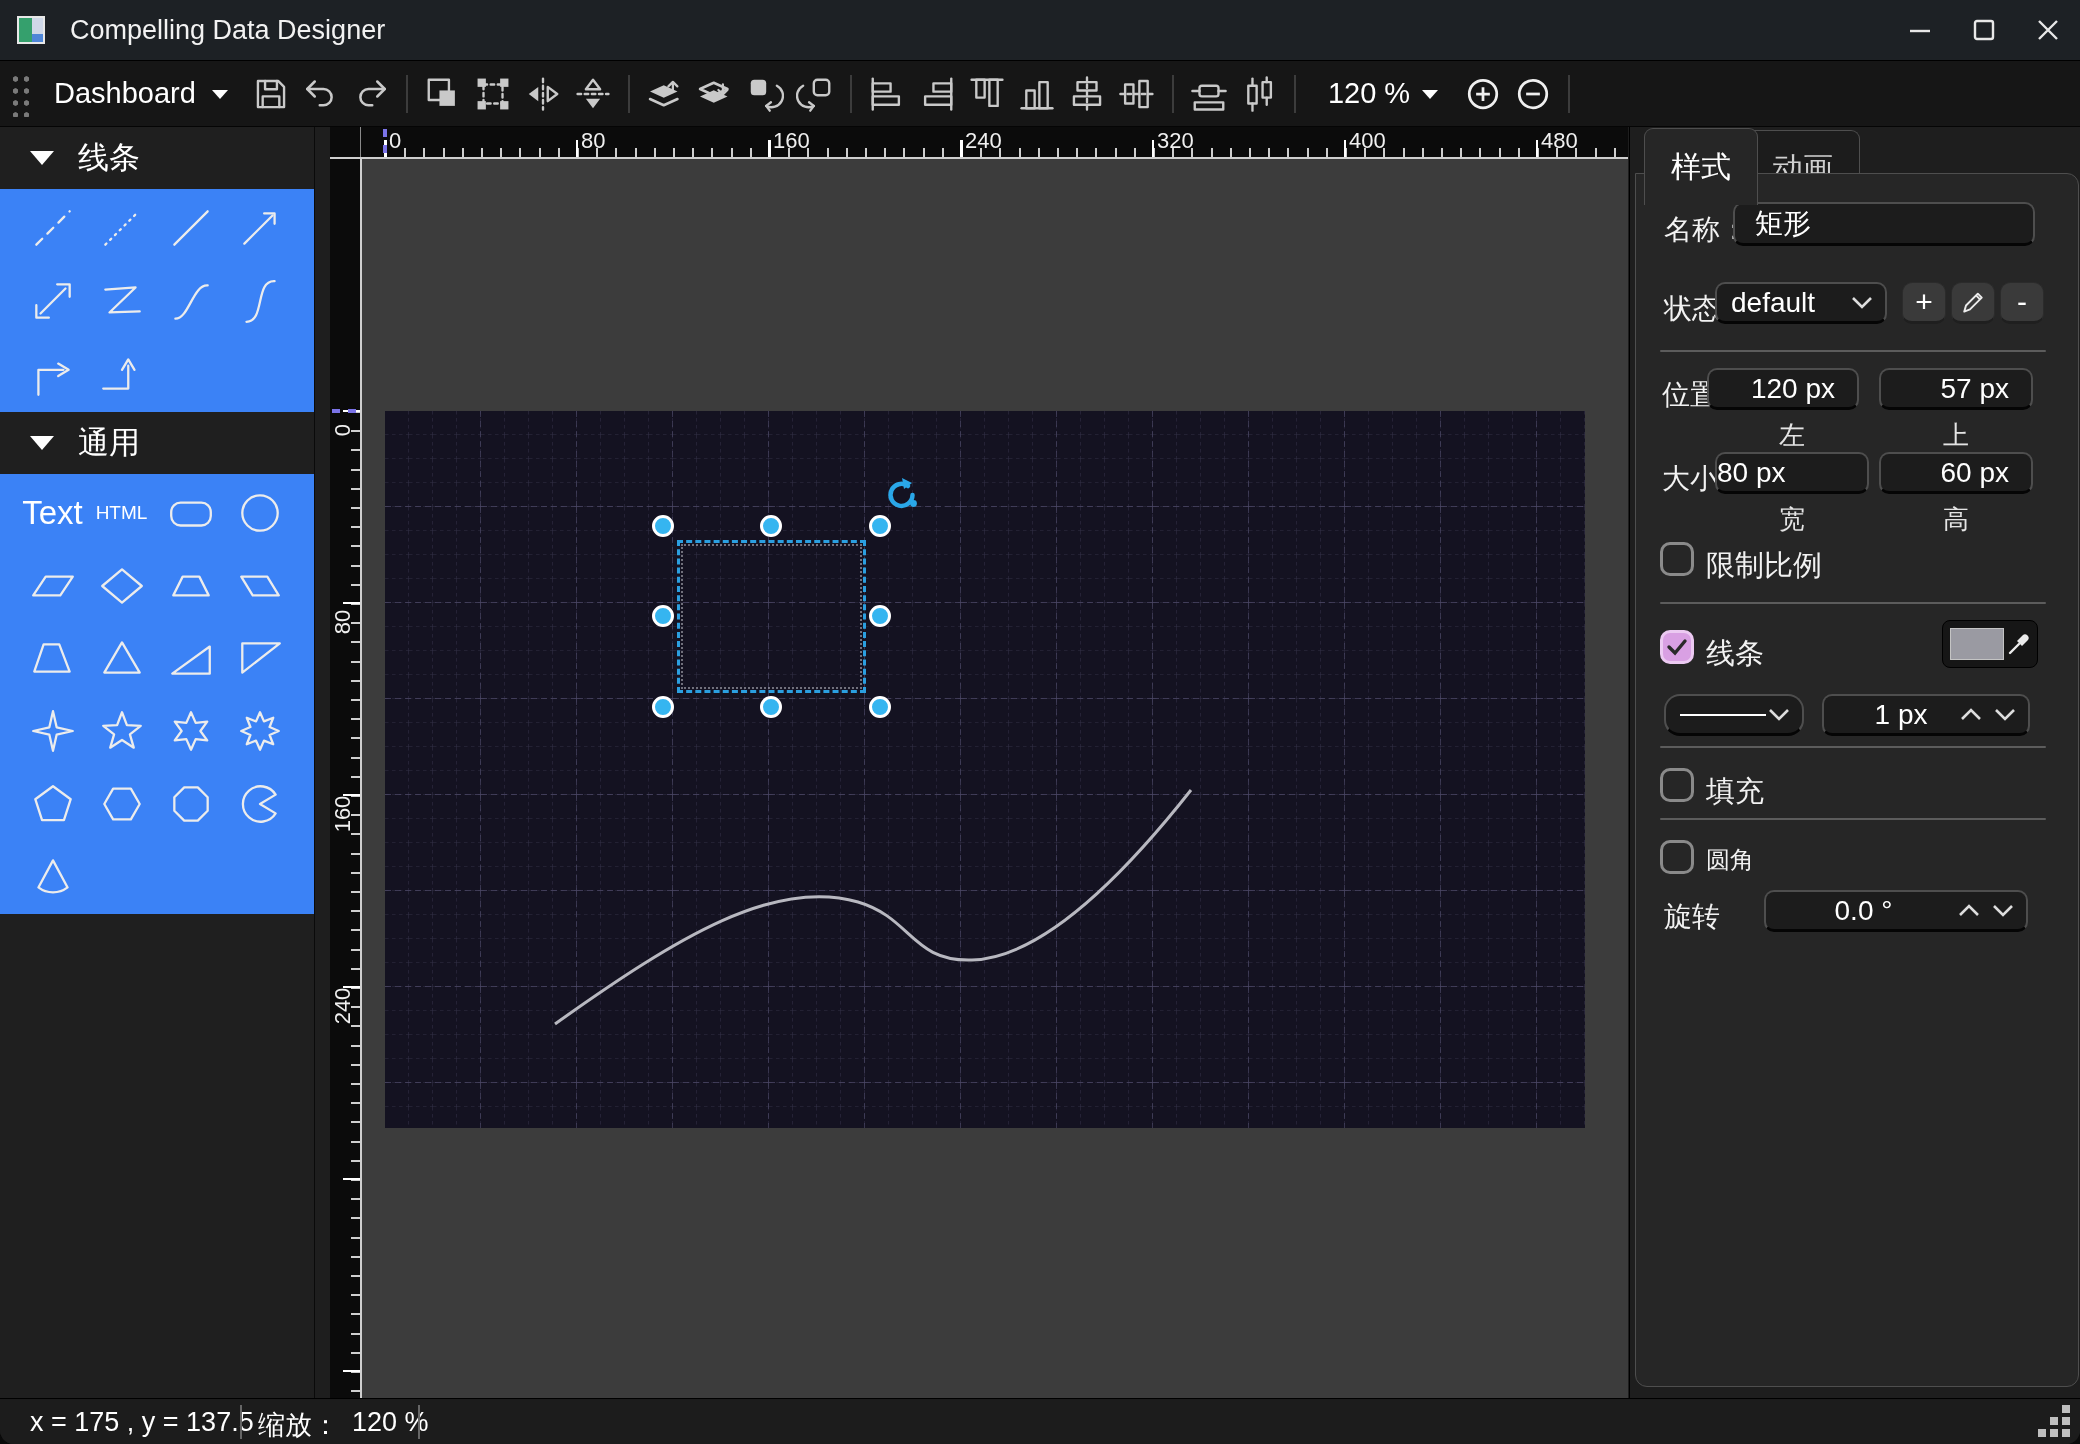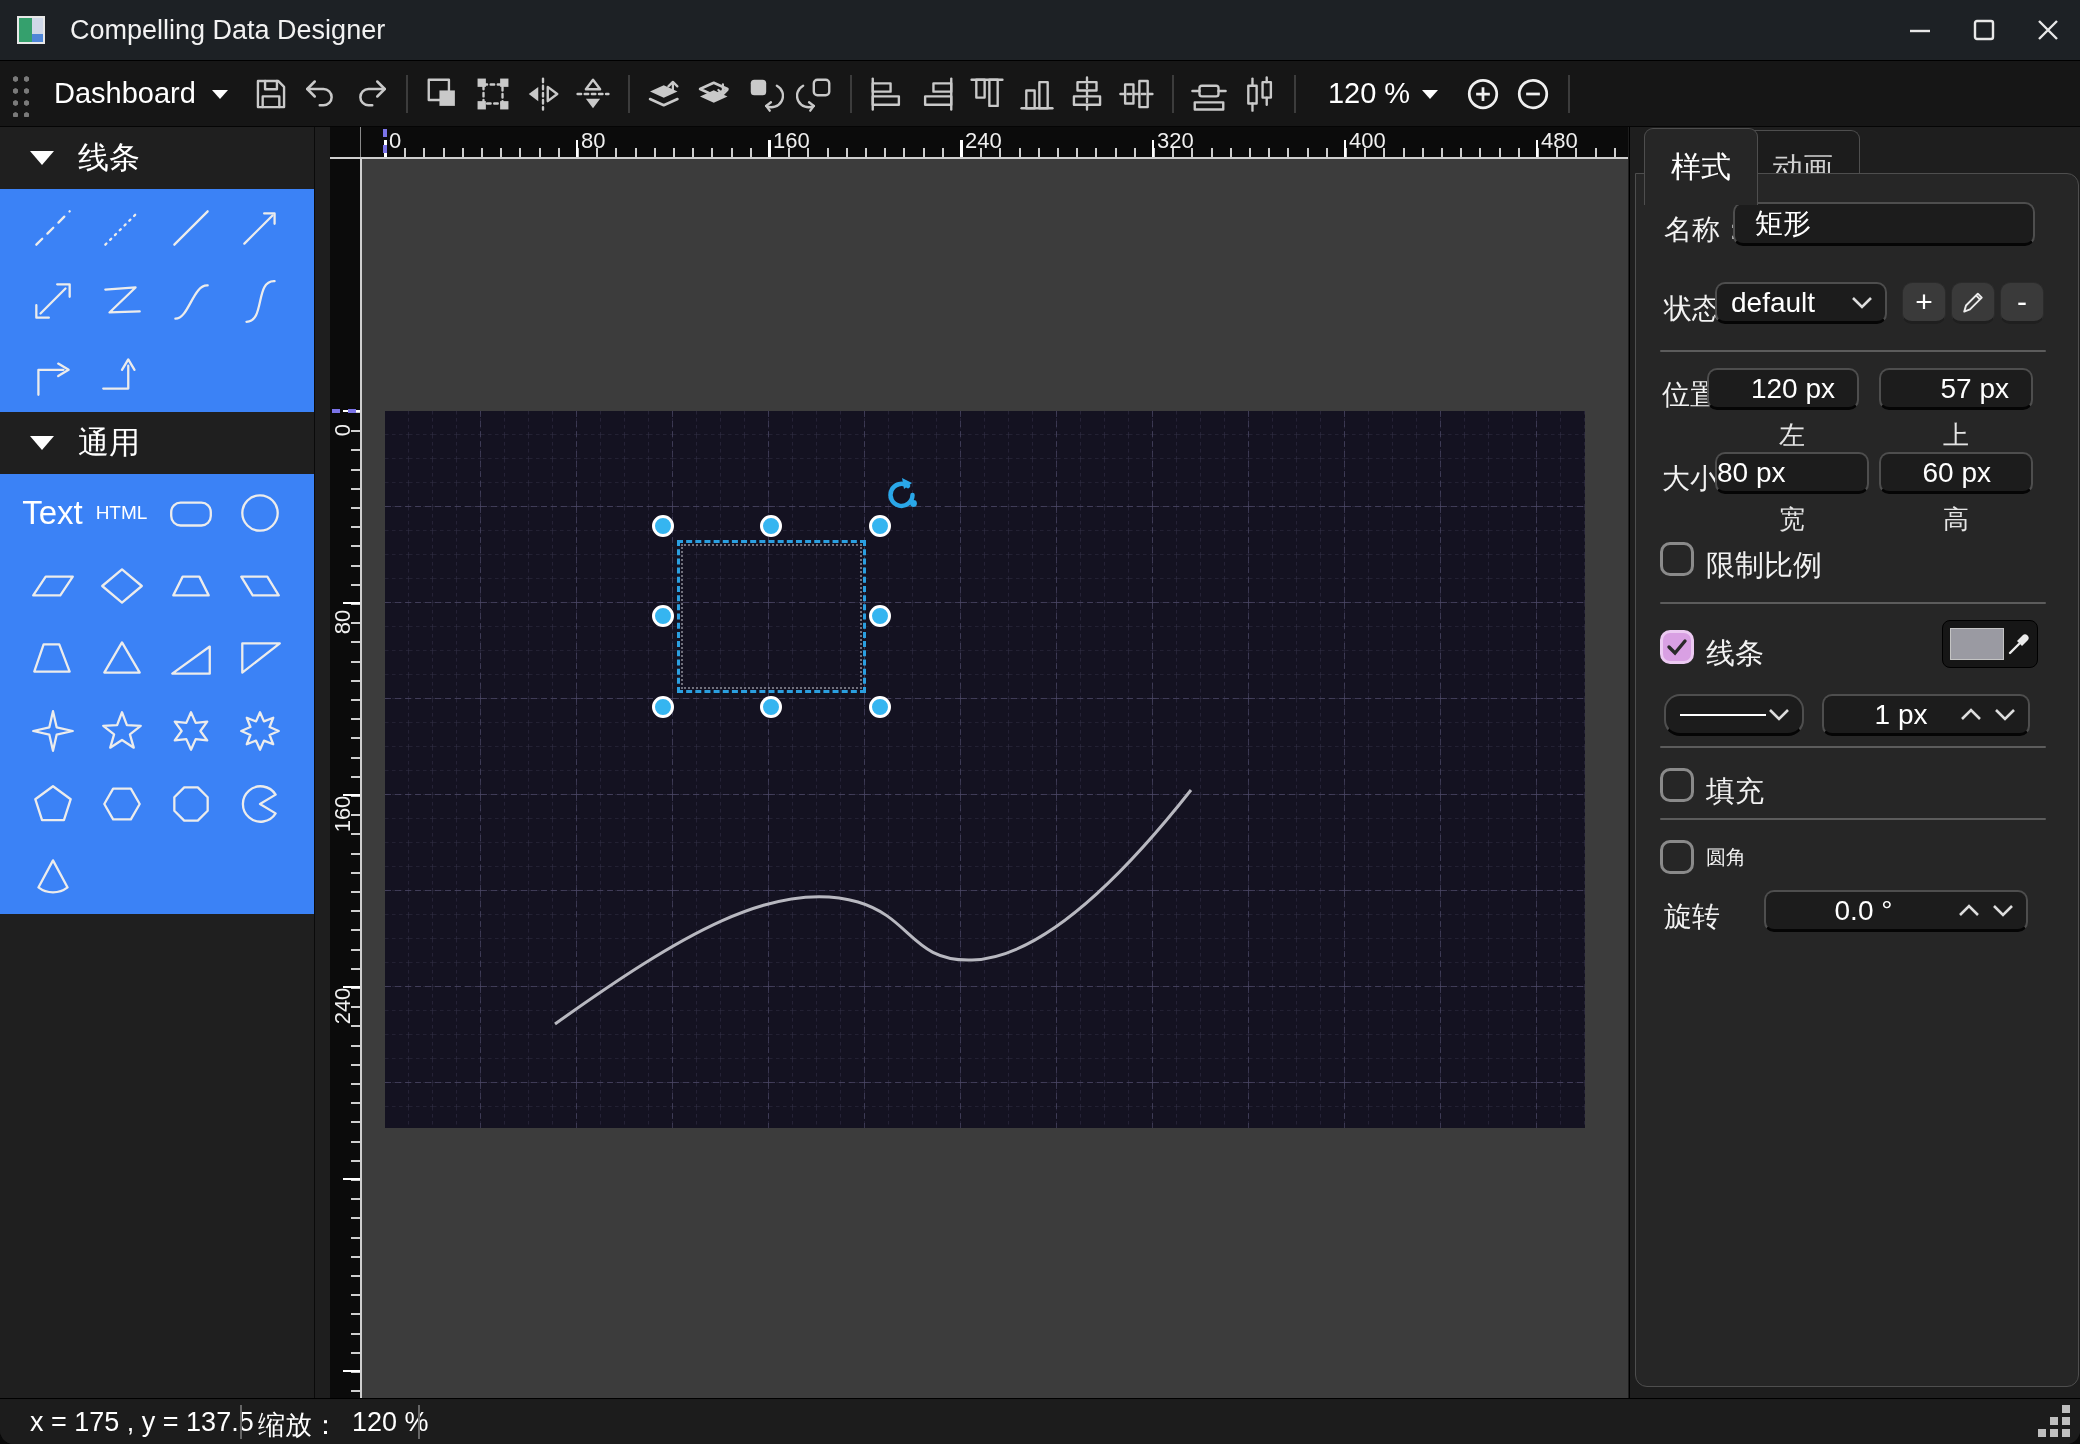--- a/index.html
+++ b/index.html
@@ -540,21 +540,21 @@
       <div class="ctl" style="left:243px;top:194px;width:154px;height:42px;justify-content:flex-end;padding-right:22px">
         <span>57 px</span>
         </div>
       <span class="cap" style="left:79px;top:244px;width:154px">左</span>
       <span class="cap" style="left:243px;top:244px;width:154px">上</span>
 
       <span class="lbl" style="left:26px;top:286px">大小</span>
       <div class="ctl" style="left:79px;top:278px;width:154px;height:42px;padding-right:22px">
         <span>80 px</span>
         </div>
-      <div class="ctl" style="left:243px;top:278px;width:154px;height:42px;justify-content:flex-end;padding-right:40px">
+      <div class="ctl" style="left:243px;top:278px;width:154px;height:42px;justify-content:flex-end;padding-right:22px">
         <span>60 px</span>
         </div>
       <span class="cap" style="left:79px;top:328px;width:154px">宽</span>
       <span class="cap" style="left:243px;top:328px;width:154px">高</span>
 
       <div class="cb" style="left:24px;top:368px"></div>
       <span class="lbl" style="left:70px;top:372px;font-size:29px">限制比例</span>
 
       <div class="divider" style="left:24px;top:428px;width:386px"></div>
 
@@ -589,21 +589,21 @@
       </div>
 
       <div class="divider" style="left:24px;top:572px;width:386px"></div>
 
       <div class="cb" style="left:24px;top:594px"></div>
       <span class="lbl" style="left:70px;top:598px;font-size:29px">填充</span>
 
       <div class="divider" style="left:24px;top:644px;width:386px"></div>
 
       <div class="cb" style="left:24px;top:666px"></div>
-      <span class="lbl" style="left:70px;top:670px;font-size:20px">圆角</span>
+      <span class="lbl" style="left:70px;top:670px;font-size:24px">圆角</span>
 
       <span class="lbl" style="left:28px;top:724px">旋转</span>
       <div class="ctl" style="left:128px;top:716px;width:264px;height:42px;padding-left:3px">
         <span style="flex:1;text-align:center">0.0 °</span>
         <svg width="22" height="13" style="margin-right:12px">
           <polyline points="2,11 11,2 20,11" fill="none" stroke="#ddd" stroke-width="2.6"></polyline>
           </svg>
         <svg width="22" height="13" style="margin-right:12px">
           <polyline points="2,2 11,11 20,2" fill="none" stroke="#ddd" stroke-width="2.6"></polyline>
           </svg>

